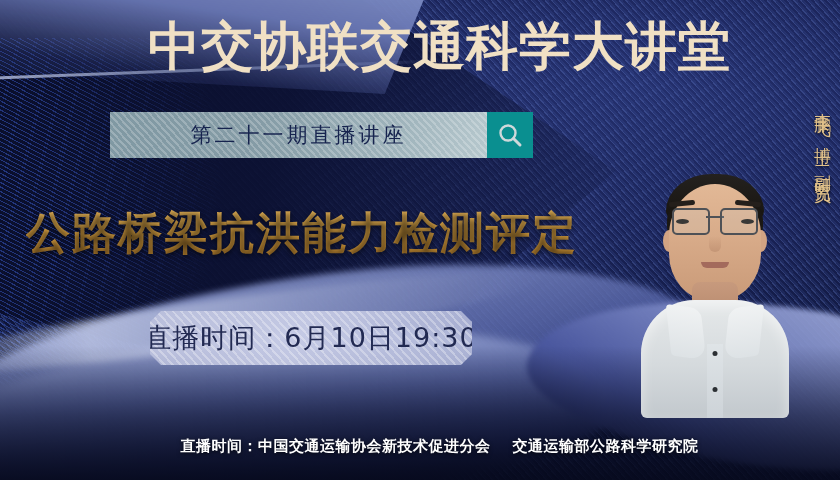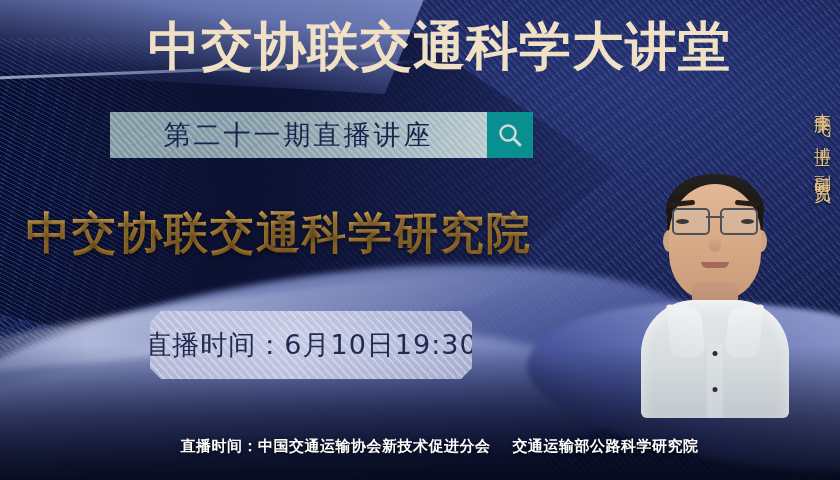--- a/index.html
+++ b/index.html
@@ -200,21 +200,21 @@
       rgba(255,255,255,0.0) 3px,
       rgba(255,255,255,0.22) 3px,
       rgba(255,255,255,0.22) 5px
     );
     pointer-events: none;
   }
   .subtitle-text {
     position: relative;
     z-index: 2;
     font-family: "DejaVu Sans", "Liberation Sans", sans-serif;
-    font-size: 27px;
+    font-size: 21px;
     font-weight: 500;
     letter-spacing: 3px;
     color: #16234e;
     white-space: nowrap;
   }
   .search-box {
     position: absolute;
     left: 487px;
     top: 112px;
     width: 46px;
@@ -243,21 +243,21 @@
     background-clip: text;
     -webkit-text-fill-color: transparent;
   }
 
   
   .time-banner {
     position: absolute;
     left: 150px;
     top: 311px;
     width: 322px;
-    height: 68px;
+    height: 54px;
     background: linear-gradient(100deg, rgba(188,193,221,0.88) 0%, rgba(205,209,233,0.86) 45%, rgba(183,189,219,0.84) 100%);
     clip-path: polygon(11px 0, calc(100% - 11px) 0, 100% 11px, 100% calc(100% - 11px), calc(100% - 11px) 100%, 11px 100%, 0 calc(100% - 11px), 0 11px);
     display: flex;
     align-items: center;
     justify-content: center;
     overflow: hidden;
   }
   .time-banner::after {
     content: "";
     position: absolute;
@@ -512,21 +512,21 @@
     <span class="subtitle-text">第二十一期直播讲座</span>
   </div>
 
   <div class="search-box">
     <svg width="28" height="28" viewBox="0 0 28 28" aria-hidden="true">
       <circle cx="12" cy="12" r="7.5" fill="none" stroke="#cfd8da" stroke-width="2.4"></circle>
       <line x1="17.5" y1="17.5" x2="24" y2="24" stroke="#cfd8da" stroke-width="3" stroke-linecap="round"></line>
     </svg>
   </div>
 
-  <div class="headline">中交协联交通科学研究院</div>
+  <div class="headline">公路桥梁抗洪能力检测评定</div>
 
   <div class="time-banner">
     <span class="time-text">直播时间：6月10日19:30</span>
   </div>
 
   <div class="portrait">
     <div class="p-hair"></div>
     <div class="p-ear-l"></div>
     <div class="p-ear-r"></div>
     <div class="p-head"></div>

